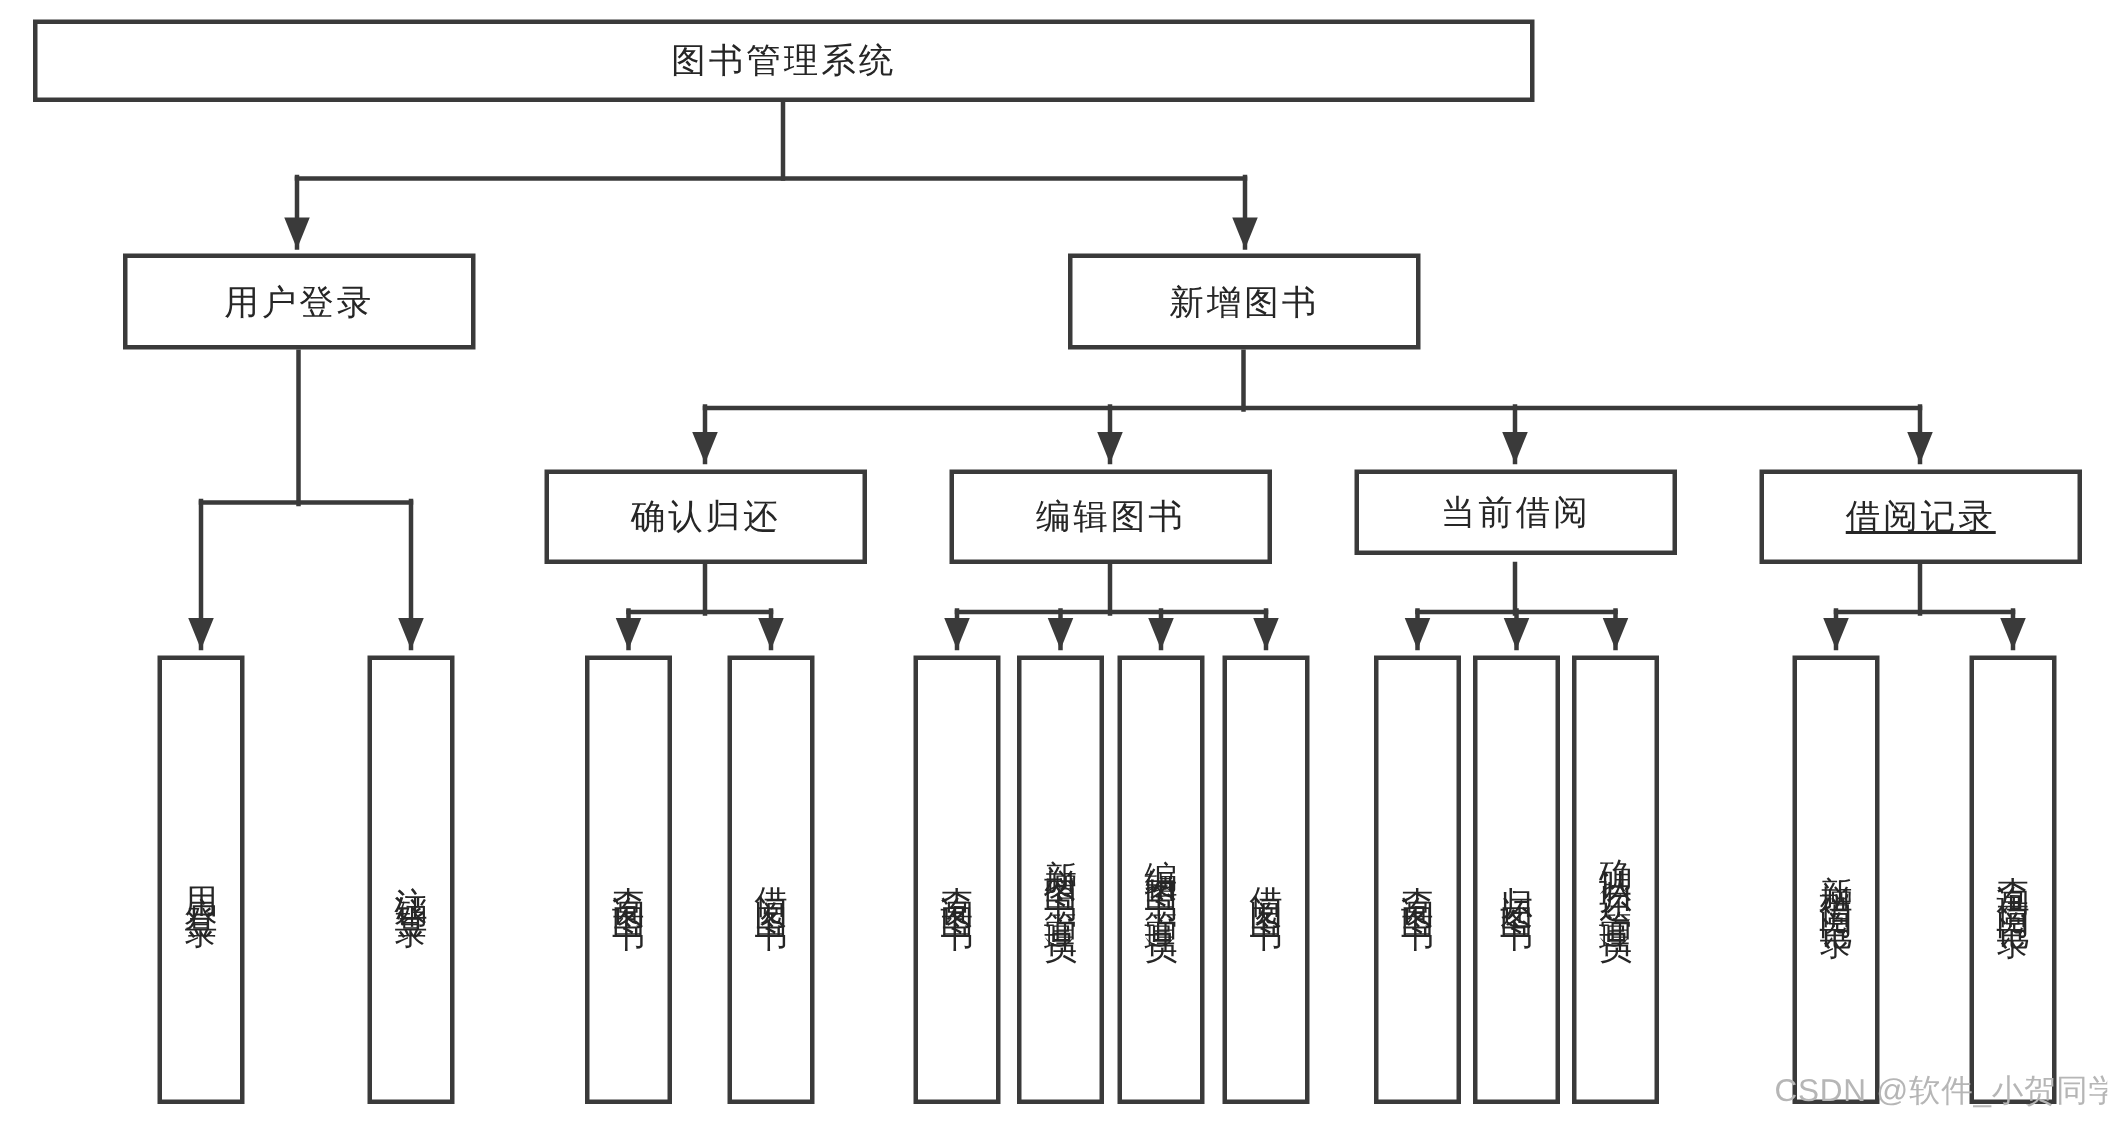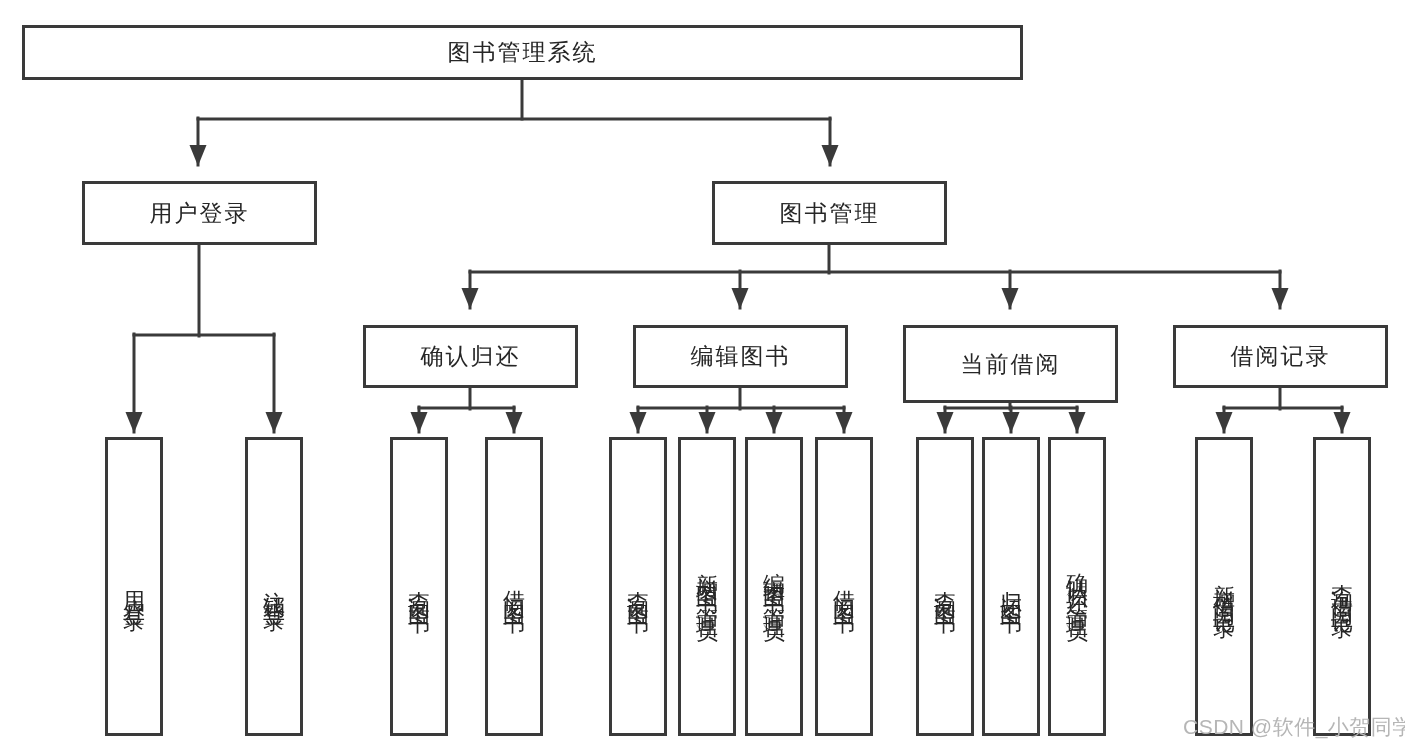--- a/index.html
+++ b/index.html
@@ -29,21 +29,20 @@
     border: 3px solid var(--line);
     background: #fff;
     display: flex;
     align-items: center;
     justify-content: center;
     color: var(--text);
     font-size: 23px;
     letter-spacing: 2px;
     z-index: 2;
     white-space: nowrap;
-    margin-top: 12px;
   }
   .leaf {
     position: absolute;
     box-sizing: border-box;
     border: 3px solid var(--line);
     background: #fff;
     display: flex;
     align-items: center;
     justify-content: center;
     z-index: 2;
@@ -121,26 +120,26 @@
       <line x1="1280" y1="376" x2="1280" y2="409"></line>
       <line x1="1224" y1="408" x2="1342" y2="408"></line>
       <line x1="1224" y1="407" x2="1224" y2="432" marker-end="url(#ah)"></line>
       <line x1="1342" y1="407" x2="1342" y2="432" marker-end="url(#ah)"></line>
     </g>
   </svg>
 
   <div class="node" style="left:22px; top:13px; width:1001px; height:55px;">图书管理系统</div>
 
   <div class="node" style="left:82px; top:169px; width:235px; height:64px;">用户登录</div>
-  <div class="node" style="left:712px; top:169px; width:235px; height:64px;">图书管理</div>
+  <div class="node" style="left:712px; top:169px; width:235px; height:64px;">新增图书</div>
 
   <div class="node" style="left:363px; top:313px; width:215px; height:63px;">确认归还</div>
   <div class="node" style="left:633px; top:313px; width:215px; height:63px;">编辑图书</div>
-  <div class="node" style="left:903px; top:313px; width:215px; height:78px;">当前借阅</div>
-  <div class="node" style="left:1173px; top:313px; width:215px; height:63px;">借阅记录</div>
+  <div class="node" style="left:903px; top:313px; width:215px; height:57px;">当前借阅</div>
+  <div class="node" style="left:1173px; top:313px; width:215px; height:63px;text-decoration:underline;">借阅记录</div>
 
   <div class="leaf" style="left:105px;">
     <span>用户登录</span>
   </div>
   <div class="leaf" style="left:245px;">
     <span>注销登录</span>
   </div>
 
   <div class="leaf" style="left:390px;">
     <span>查询图书</span>

